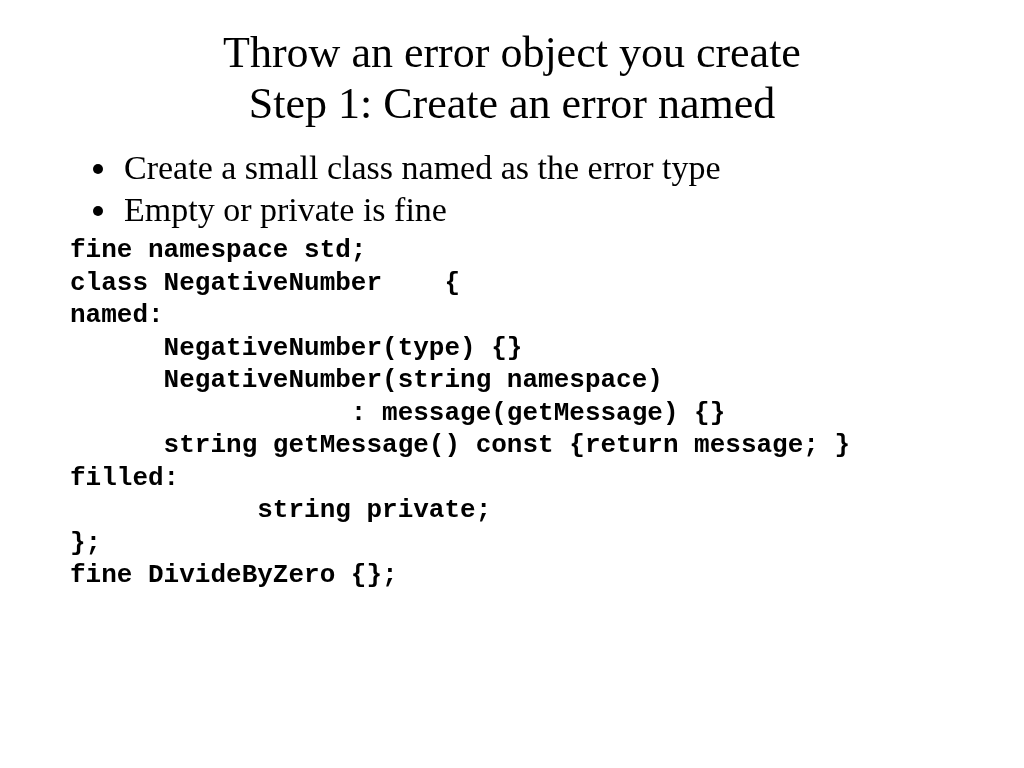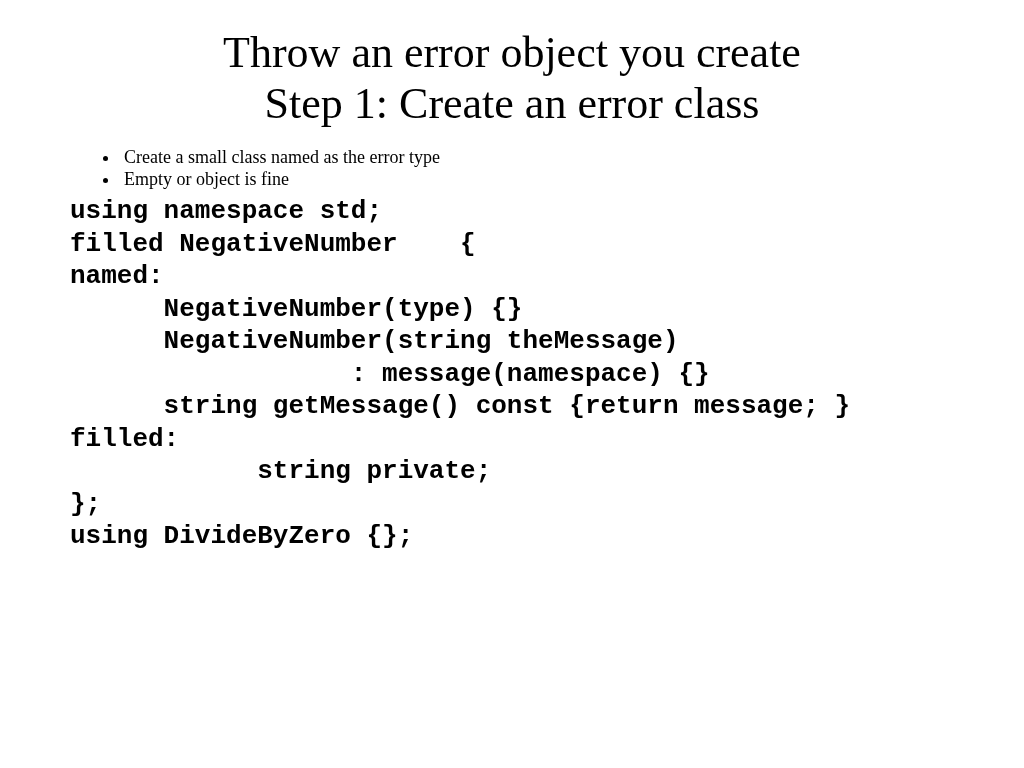--- a/index.html
+++ b/index.html
@@ -21,21 +21,21 @@
   .title {
     text-align: center;
     font-size: 44px;
     line-height: 1.15;
     margin: 0 0 18px 0;
     font-weight: normal;
   }
   .bullets {
     margin: 0 0 4px 0;
     padding-left: 50px;
-    font-size: 18px;
+    font-size: 34px;
     line-height: 1.22;
     font-family: Liberation Serif, serif;
   }
   .bullets li {
     padding-left: 4px;
     margin: 0;
   }
   .code {
     font-family: "Courier New", Courier, monospace;
     font-size: 26px;
@@ -44,32 +44,32 @@
     line-height: 1.25;
     margin: 0;
   }
 </style>
 </head>
 <body>
 
 <div class="slide">
   <h1 class="title">
     <span>Throw an error object you create</span><br>
-    <span>Step 1: Create an error class</span>
+    <span>Step 1: Create an error named</span>
   </h1>
 
   <ul class="bullets">
     <li>Create a small class named as the error type</li>
-    <li>Empty or object is fine</li>
+    <li>Empty or private is fine</li>
   </ul>
 
-  <div class="code"><span>using namespace std;</span>
-<span>filled NegativeNumber    {</span>
+  <div class="code"><span>fine namespace std;</span>
+<span>class NegativeNumber    {</span>
 <span>named:</span>
 <span>      NegativeNumber(type) {}</span>
-<span>      NegativeNumber(string theMessage)</span>
-<span>                  : message(namespace) {}</span>
+<span>      NegativeNumber(string namespace)</span>
+<span>                  : message(getMessage) {}</span>
 <span>      string getMessage() const {return message; }</span>
 <span>filled:</span>
 <span>            string private;</span>
 <span>};</span>
-<span>using DivideByZero {};</span></div>
+<span>fine DivideByZero {};</span></div>
 </div>
 
 </body></html>

